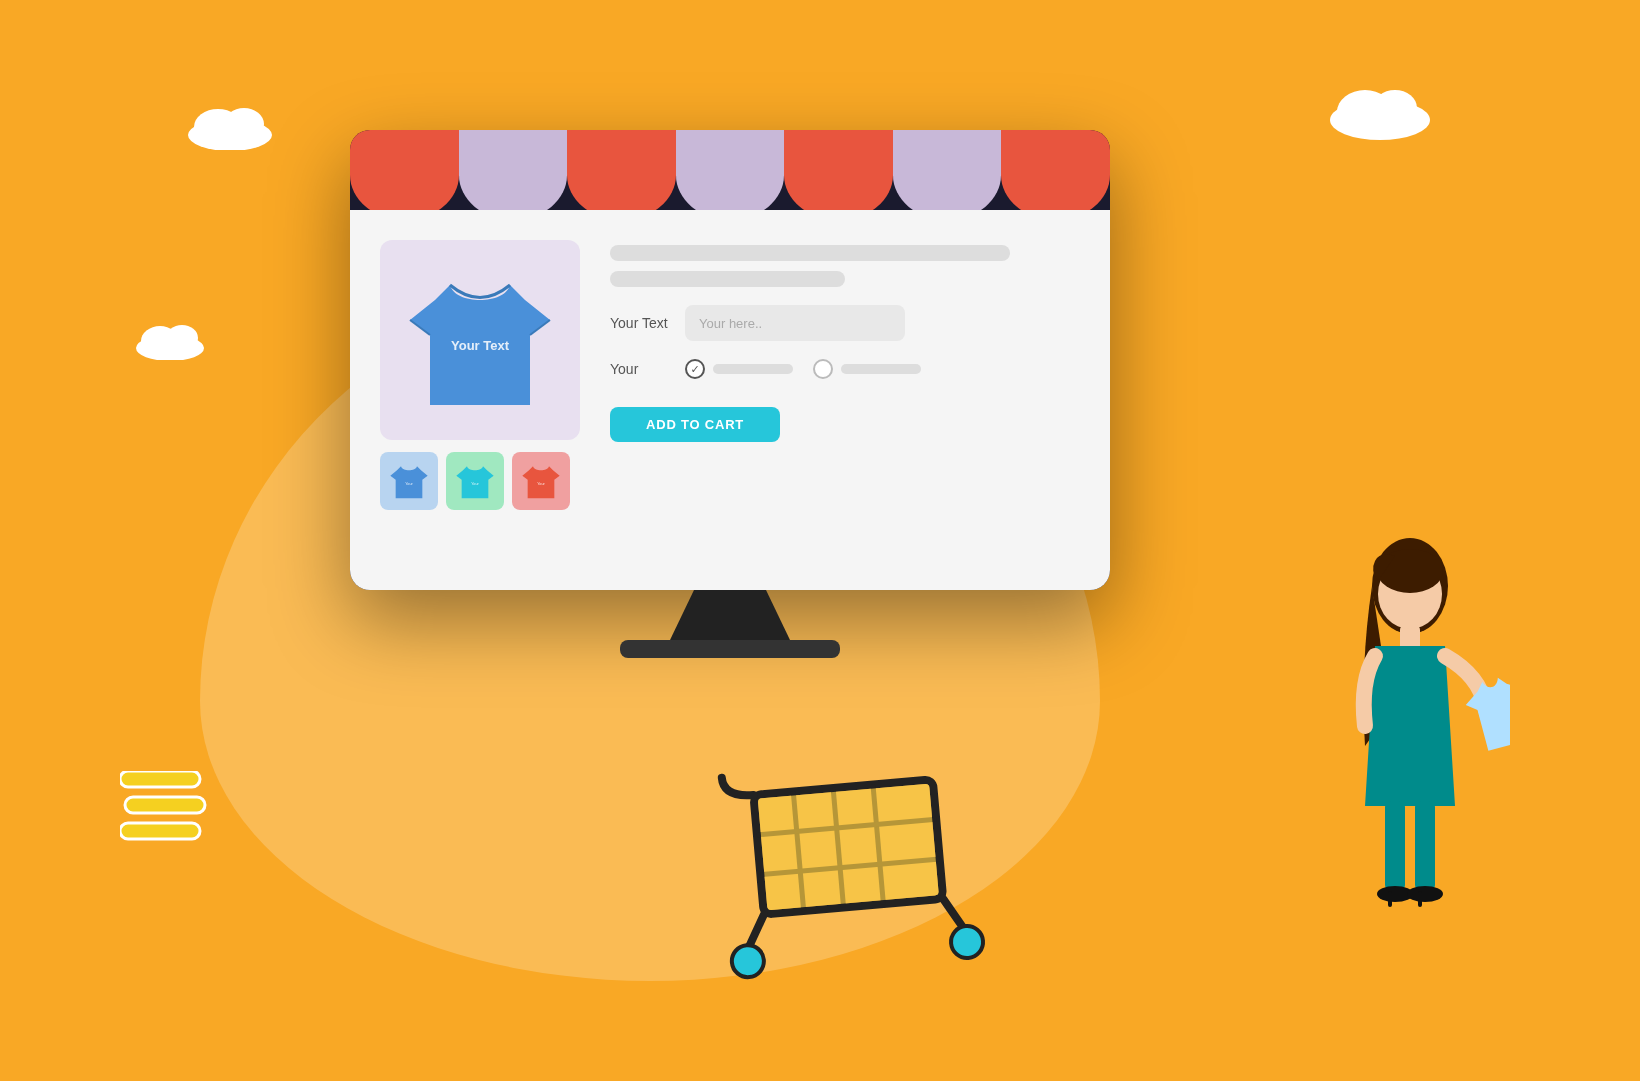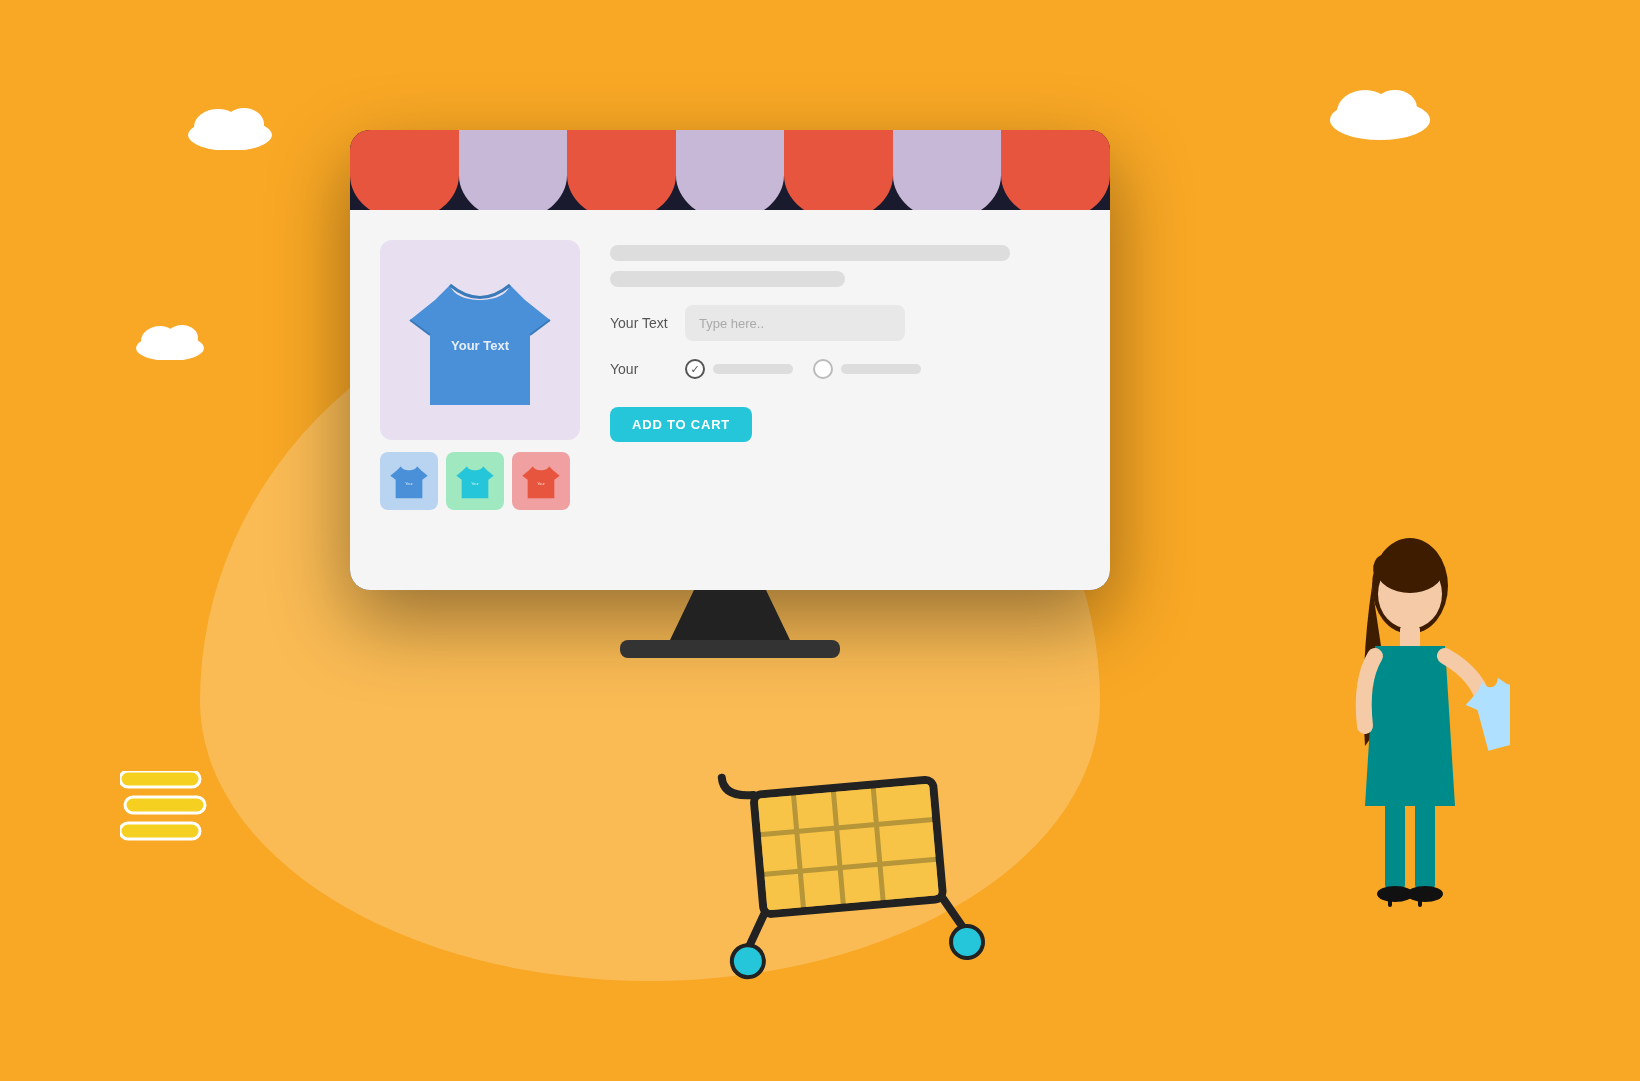--- a/index.html
+++ b/index.html
@@ -209,21 +209,21 @@
     }
     .color-blue { background: #3B82F6; }
     .color-green { background: #10B981; }
     .color-red { background: #EF4444; }
 
     .add-to-cart-btn {
       background: #26C6DA;
       color: white;
       border: none;
       border-radius: 8px;
-      padding: 10px 22px;
+      padding: 10px 36px;
       font-size: 13px;
       font-weight: 700;
       letter-spacing: 0.8px;
       cursor: pointer;
       margin-top: 10px;
     }
   </style>
 </head>
 <body>
 
@@ -311,21 +311,21 @@
 
       <div class="product-details">
         
         <div class="placeholder-bar bar-long"></div>
         <div class="placeholder-bar bar-medium"></div>
 
         
         <div class="product-row">
           <span class="product-label">Your Text</span>
           <div class="text-input-mock">
-            <span>Type here..</span>
+            <span>Your here..</span>
           </div>
         </div>
 
         
         <div class="product-row">
           <span class="product-label">Your</span>
           <div class="size-options">
             <div class="size-option">
               <div class="radio-checked"></div>
               <div class="size-bar"></div>

